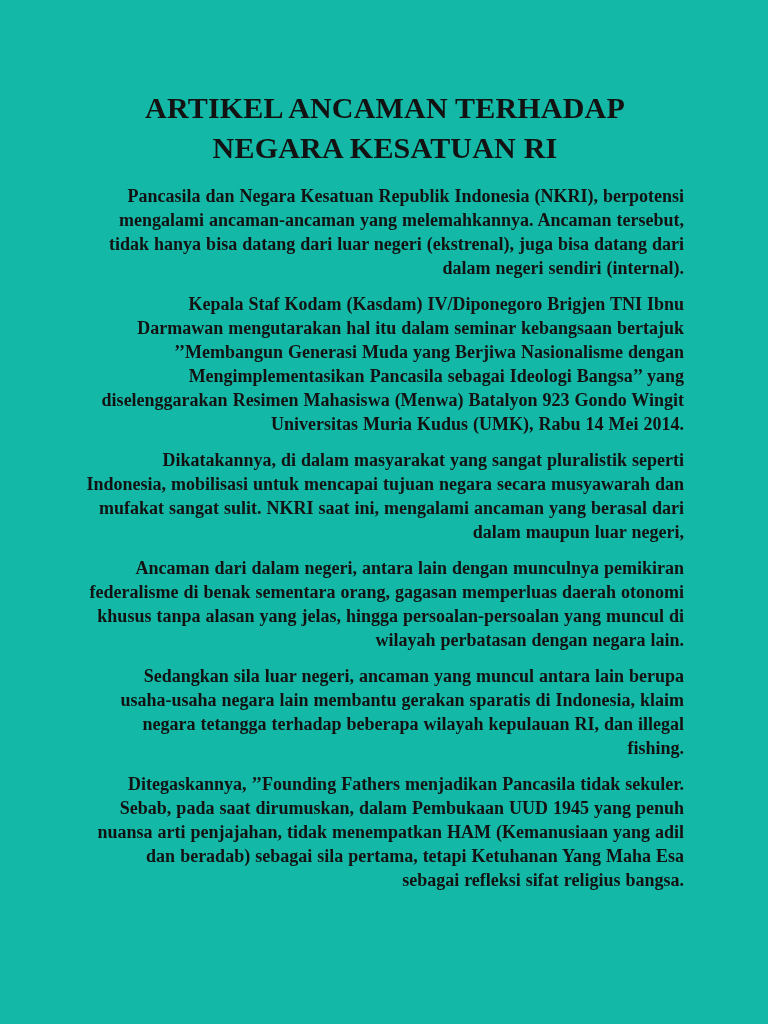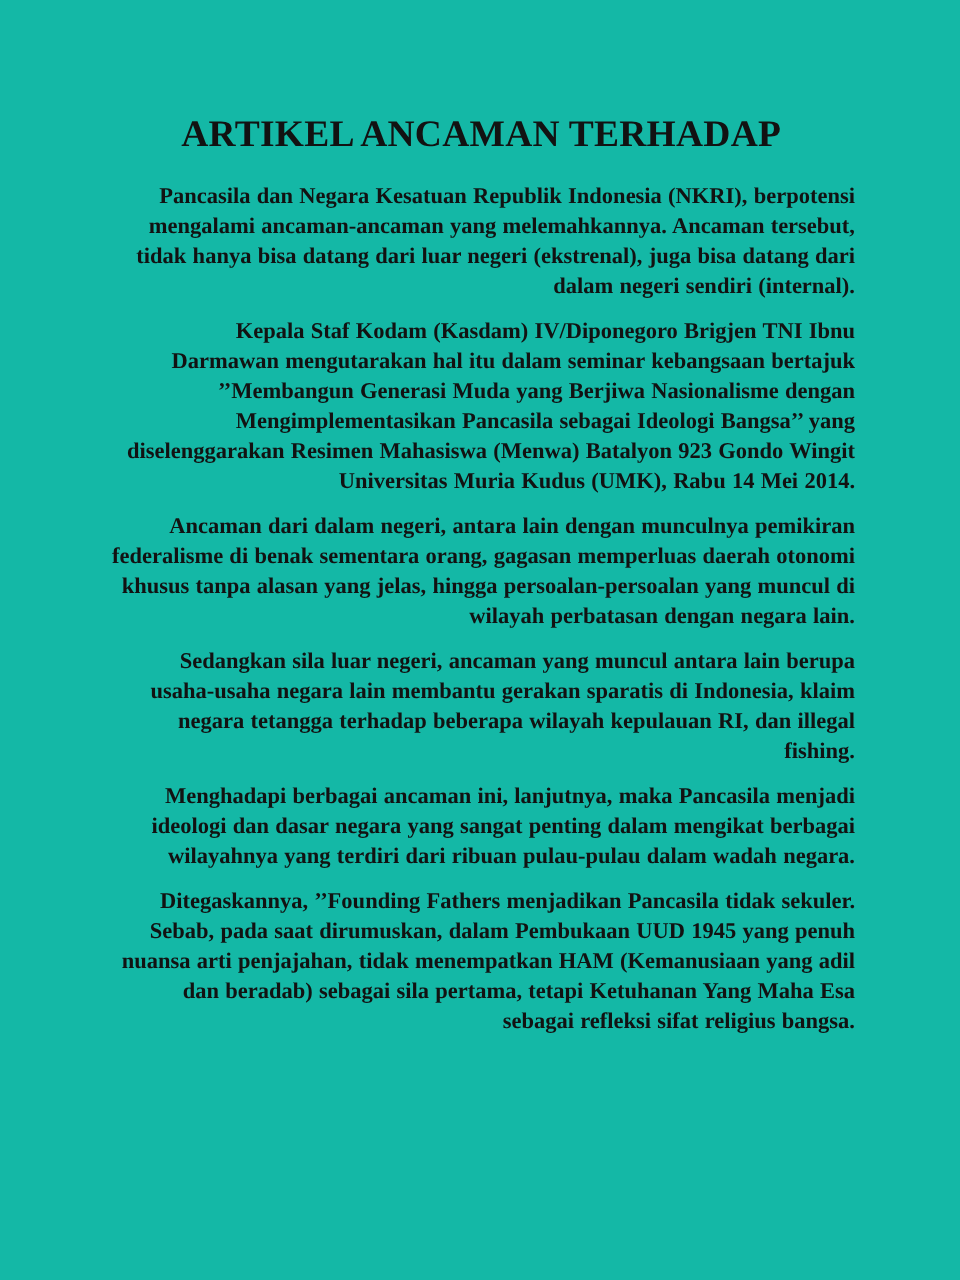--- a/index.html
+++ b/index.html
@@ -38,21 +38,22 @@
     text-align: right;
     word-spacing: 0.5px;
   }
 </style>
 </head>
 <body>
 
 <div class="page">
   <h1 class="title">
     <span class="title-line">ARTIKEL ANCAMAN TERHADAP</span>
+    <span class="title-line">NEGARA KESATUAN RI</span>
   </h1>
 
   <p class="para">Pancasila dan Negara Kesatuan Republik Indonesia (NKRI), berpotensi mengalami ancaman-ancaman yang melemahkannya. Ancaman tersebut, tidak hanya bisa datang dari luar negeri (ekstrenal), juga bisa datang dari dalam negeri sendiri (internal).</p>
   <p class="para">Kepala Staf Kodam (Kasdam) IV/Diponegoro Brigjen TNI Ibnu Darmawan mengutarakan hal itu dalam seminar kebangsaan bertajuk ’’Membangun Generasi Muda yang Berjiwa Nasionalisme dengan Mengimplementasikan Pancasila sebagai Ideologi Bangsa’’ yang diselenggarakan Resimen Mahasiswa (Menwa) Batalyon 923 Gondo Wingit Universitas Muria Kudus (UMK), Rabu 14 Mei 2014.</p>
+  <p class="para">Dikatakannya, di dalam masyarakat yang sangat pluralistik seperti Indonesia, mobilisasi untuk mencapai tujuan negara secara musyawarah dan mufakat sangat sulit. NKRI saat ini, mengalami ancaman yang berasal dari dalam maupun luar negeri,</p>
   <p class="para">Ancaman dari dalam negeri, antara lain dengan munculnya pemikiran federalisme di benak sementara orang, gagasan memperluas daerah otonomi khusus tanpa alasan yang jelas, hingga persoalan-persoalan yang muncul di wilayah perbatasan dengan negara lain.</p>
   <p class="para">Sedangkan sila luar negeri, ancaman yang muncul antara lain berupa usaha-usaha negara lain membantu gerakan sparatis di Indonesia, klaim negara tetangga terhadap beberapa wilayah kepulauan RI, dan illegal fishing.</p>
-  <p class="para">Menghadapi berbagai ancaman ini, lanjutnya, maka Pancasila menjadi ideologi dan dasar negara yang sangat penting dalam mengikat berbagai wilayahnya yang terdiri dari ribuan pulau-pulau dalam wadah negara.</p>
   <p class="para">Ditegaskannya, ’’Founding Fathers menjadikan Pancasila tidak sekuler. Sebab, pada saat dirumuskan, dalam Pembukaan UUD 1945 yang penuh nuansa arti penjajahan, tidak menempatkan HAM (Kemanusiaan yang adil dan beradab) sebagai sila pertama, tetapi Ketuhanan Yang Maha Esa sebagai refleksi sifat religius bangsa.</p>
 </div>
 
 </body></html>

